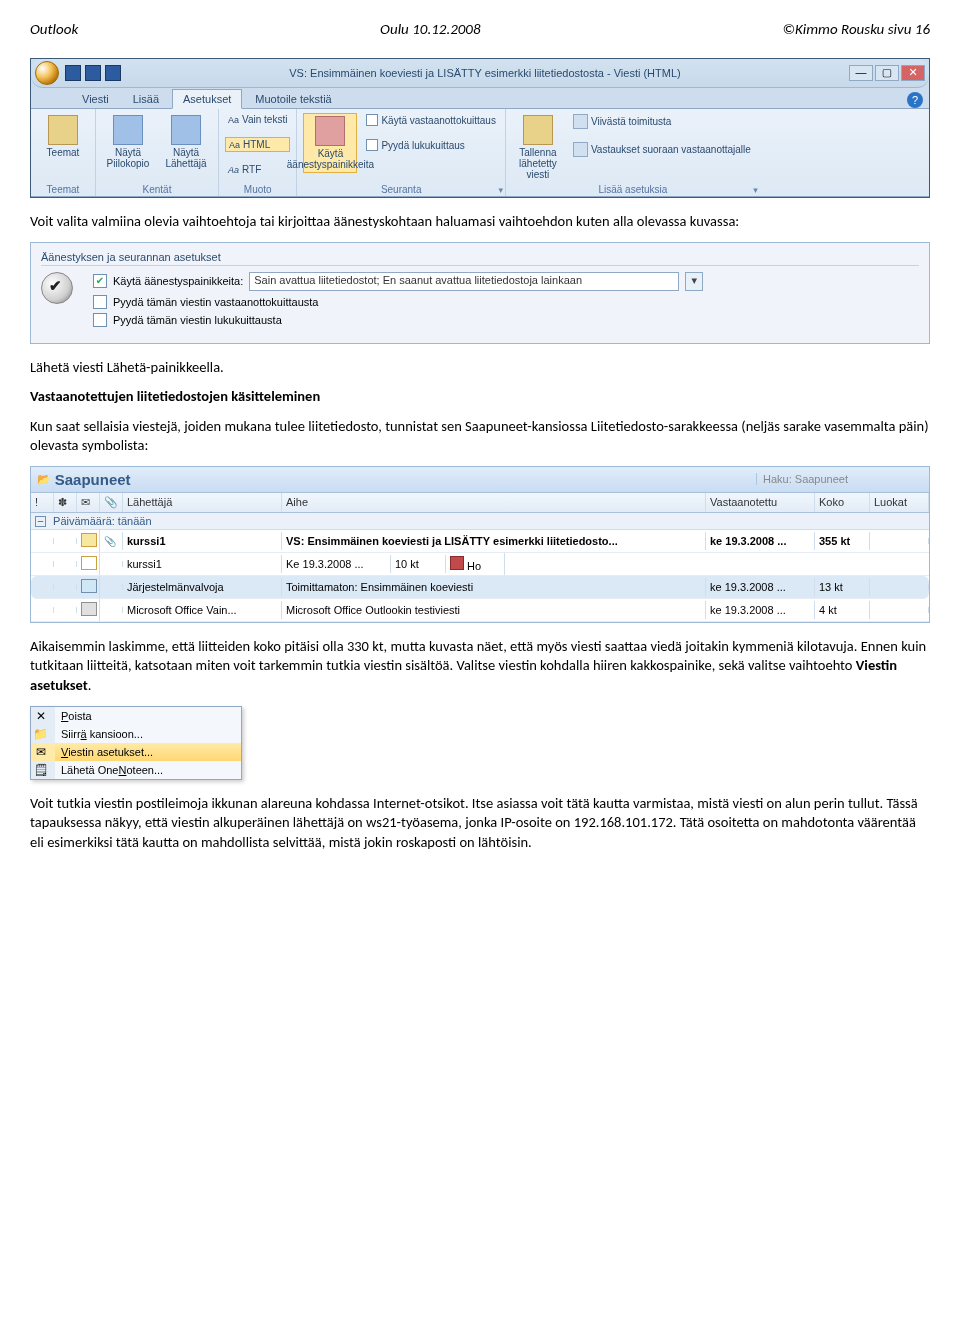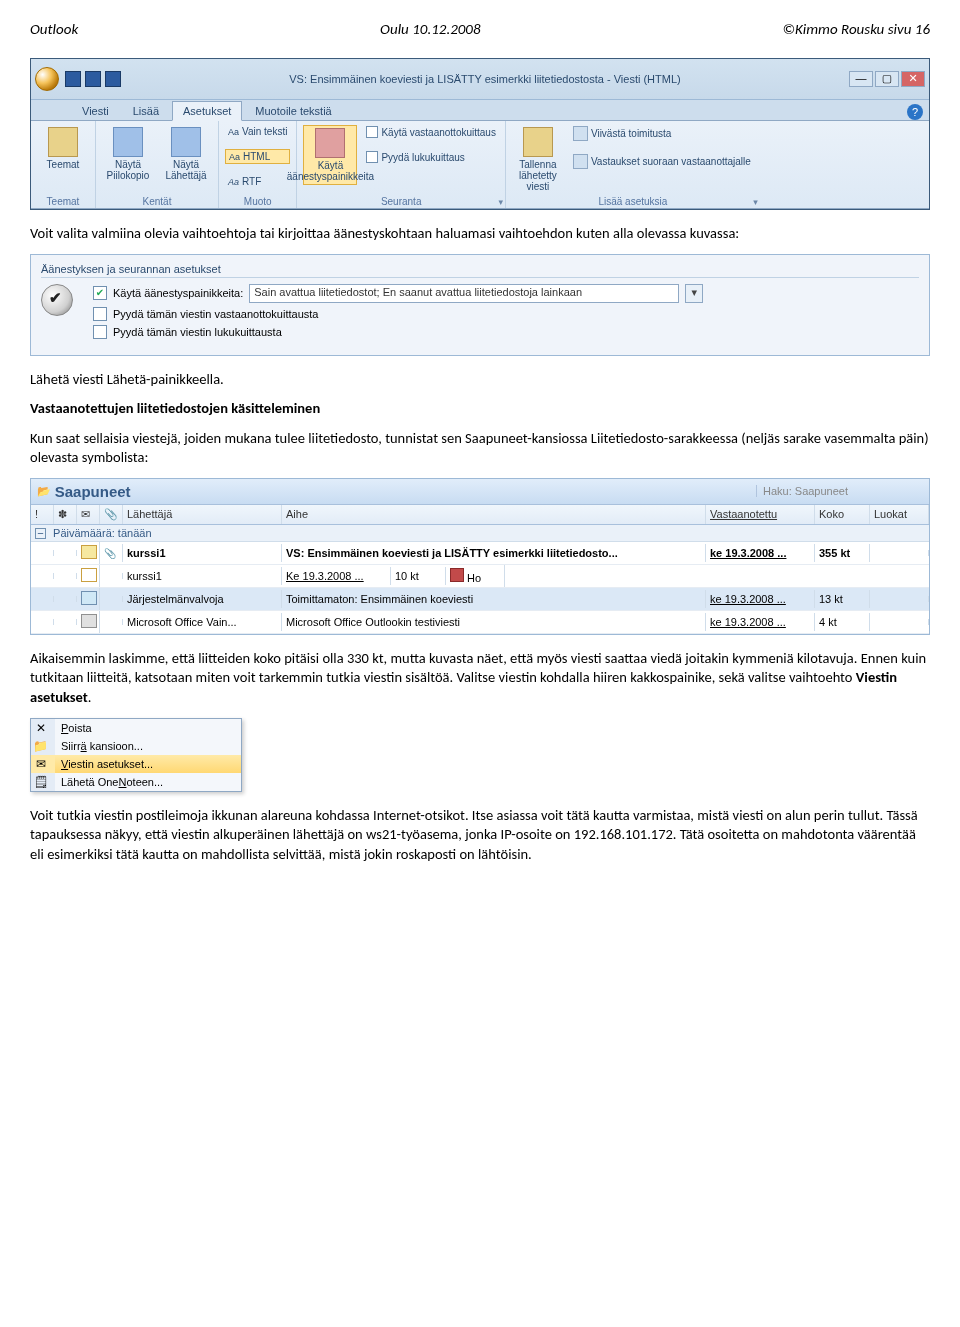--- a/index.html
+++ b/index.html
@@ -27,22 +27,23 @@
     background: #cddded;
     font-size: 11px;
     font-family: "Segoe UI", Tahoma, sans-serif;
     margin-bottom: 14px;
   }
   .ow-titlebar {
     display: flex;
     align-items: center;
     background: linear-gradient(#d2e2f0,#c7d9ea);
     height: 20px;
-    padding: 10px 4px;
+    padding: 4px 4px;
     border-bottom: 1px solid #9db9d6;
+    border-radius: 12px;
   }
   .ow-orb {
     width: 22px; height: 22px;
     border-radius: 50%;
     background: radial-gradient(circle at 30% 30%, #fff, #f5c35a 40%, #c08010 70%, #7a4a00);
     border: 1px solid #a36b00;
     margin-right: 6px;
   }
   .ow-qat { display: flex; gap: 4px; }
   .ow-qat .qat-btn {
@@ -181,32 +182,32 @@
     display:flex; background:linear-gradient(#f0f6fc,#e2ecf7);
     border-bottom:1px solid #a8c0dc;
     font-size:11px; color:#333;
   }
   .inbox-cols > div, .inbox-row > div {
     padding:3px 4px; border-right:1px solid #d0ddea;
   }
   .c-ico { width:14px; }
   .c-from { width:150px; }
   .c-subj { flex:1; }
-  .c-date { width:100px;text-decoration:underline; }
+  .c-date { width:100px; }
   .c-size { width:46px; }
   .c-cat { width:50px; }
   .inbox-group {
     background:#eaf1f9; padding:2px 4px; border-bottom:1px solid #d0ddea;
     color:#355a86; font-size:11px;
   }
   .inbox-group .tw { display:inline-block;width:9px;height:9px;border:1px solid #7090b0;text-align:center;line-height:9px;margin-right:4px;}
   .inbox-row {
     display:flex; align-items:center; border-bottom:1px solid #e6ecf3; background:#fff;
   }
-  .inbox-row.sel { background:#dbe8f6; }
+  .inbox-row.sel { background:#dbe8f6;border-radius:6px; }
   .inbox-row.bold .c-from, .inbox-row.bold .c-subj, .inbox-row.bold .c-size { font-weight:bold; }
   .mi { width:14px; height:12px; display:inline-block; }
   .mi.env { background:#f6e8a0; border:1px solid #caa040; }
   .mi.envo { background:#fff; border:1px solid #caa040; }
   .mi.sys { background:#d0e8f6; border:1px solid #7090b0; }
   .mi.ms { background:#e0e0e0; border:1px solid #909090; }
   .mi.clip { color:#888; border:none; background:none; }
   .mi.clip::after { content:"📎"; font-size:10px; }
   .catbox { width:12px;height:12px;background:#c24a4a;border:1px solid #8a2a2a;display:inline-block;}
 

